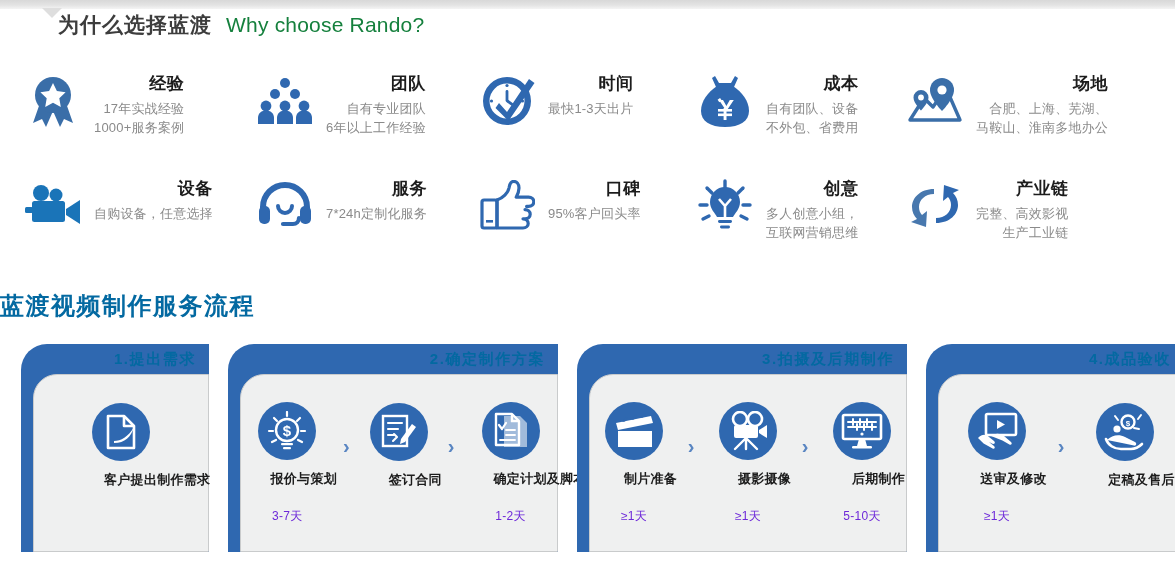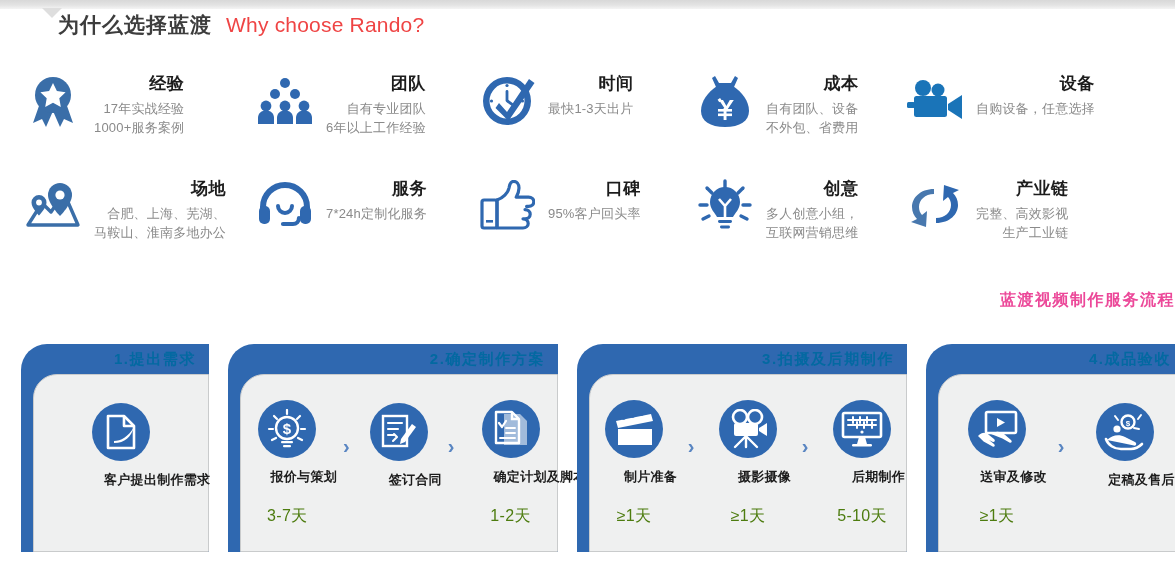--- a/index.html
+++ b/index.html
@@ -25,21 +25,21 @@
     opacity:.95;
   }
 
   
   .sec-head {
     position:absolute; left:58px; top:11px;
     display:flex; align-items:baseline; gap:14px;
     white-space:nowrap;
   }
   .sec-head .cn { font-size:21px; font-weight:bold; color:#3d3d3d; letter-spacing:1px; }
-  .sec-head .en { font-size:21px; font-weight:400; color:#ef4444; letter-spacing:.2px;text-align:center; }
+  .sec-head .en { font-size:21px; font-weight:400; color:#15803d; letter-spacing:.2px;text-align:center; }
 
   
   .features {
     position:absolute; left:24px; top:70px;
     width:1140px;
     display:grid;
     grid-template-columns: 232px 222px 218px 210px 255px;
     grid-template-rows: 105px 95px;
   }
   .feat { display:flex; align-items:flex-start; gap:12px;text-align:right; }
@@ -54,22 +54,22 @@
     font-size:17px; font-weight:bold; color:#1c1c1c;
     letter-spacing:.5px; line-height:1.2; margin-bottom:6px;
   }
   .feat-desc {
     font-size:13px; color:#8a8a8a; line-height:1.42; letter-spacing:.2px;
   }
 
   
   .flow-title {
     position:absolute; left:0; top:290px; width:1175px;
-    text-align:right;
-    font-size:16px; font-weight:bold; color:#ec4899;
+    text-align:left;
+    font-size:24px; font-weight:bold; color:#0369a1;
     letter-spacing:1.5px;
   }
 
   
   .panels { position:absolute; left:21px; top:344px; display:flex; gap:19px; }
   .panel { position:relative; height:208px; }
   .panel-blue {
     position:absolute; left:0; top:0; width:100%; height:100%;
     background:#2f68b0;
     border-radius:26px 0 0 0;
@@ -89,21 +89,21 @@
   }
   .step { width:100px; text-align:center; }
   .step-ico {
     width:58px; height:58px; margin:0 auto 10px auto;
     border-radius:50%;
     background:#2f68b0;
     display:flex; align-items:center; justify-content:center;
   }
   .step-ico svg { display:block; }
   .step-label { font-size:13px; font-weight:bold; color:#1c1c1c; letter-spacing:.3px; white-space:nowrap;margin-left:33px; }
-  .step-days { font-size:16px; color:#4d7c0f; margin-top:20px; letter-spacing:.3px; min-height:15px; }
+  .step-days { font-size:12px; color:#6d28d9; margin-top:20px; letter-spacing:.3px; min-height:15px; }
   .step-arrow {
     font-size:20px; color:#5a86c2; font-weight:bold;
     width:16px; text-align:center;
     margin-bottom:34px;
     font-family:"Liberation Sans", sans-serif;
   }
 </style>
 </head>
 <body>
 
@@ -194,50 +194,50 @@
         <div class="feat-txt">
           <div class="feat-title">成本</div>
           <div class="feat-desc">
             <div>自有团队、设备</div>
             <div>不外包、省费用</div>
           </div>
         </div>
       </div>
       <div class="feat">
         <div class="feat-ico">
+          <svg width="58" height="50" viewBox="0 0 58 50">
+    <path d="M4 44 L18 22 L27 31 L40 12 L54 44 Z" fill="none" stroke="#3a6ea8" stroke-width="3.4" stroke-linejoin="round"></path>
+    <path d="M36 2 a12 12 0 0 1 12 12 c0 9 -12 21 -12 21 s-12 -12 -12 -21 a12 12 0 0 1 12 -12 z" fill="#3a6ea8"></path>
+    <circle cx="36" cy="14" r="4.6" fill="#fff"></circle>
+    <path d="M15 14 a7.5 7.5 0 0 1 7.5 7.5 c0 5.6 -7.5 13 -7.5 13 s-7.5 -7.4 -7.5 -13 a7.5 7.5 0 0 1 7.5 -7.5 z" fill="#3a6ea8"></path>
+    <circle cx="15" cy="21.5" r="2.9" fill="#fff"></circle>
+  </svg>
+        </div>
+        <div class="feat-txt">
+          <div class="feat-title">场地</div>
+          <div class="feat-desc">
+            <div>合肥、上海、芜湖、</div>
+            <div>马鞍山、淮南多地办公</div>
+          </div>
+        </div>
+      </div>
+      <div class="feat">
+        <div class="feat-ico">
           <svg width="58" height="44" viewBox="0 0 58 44">
     <circle cx="17" cy="9" r="8" fill="#1a74b8"></circle>
     <circle cx="32" cy="11" r="6.5" fill="#1a74b8"></circle>
     <rect x="8" y="17" width="33" height="21" rx="2.5" fill="#1a74b8"></rect>
     <path d="M42 25 L56 16 v24 L42 31 Z" fill="#1a74b8"></path>
     <rect x="1" y="23" width="8" height="6" rx="1.5" fill="#1a74b8"></rect>
   </svg>
         </div>
         <div class="feat-txt">
           <div class="feat-title">设备</div>
           <div class="feat-desc">
             <div>自购设备，任意选择</div>
-          </div>
-        </div>
-      </div>
-      <div class="feat">
-        <div class="feat-ico">
-          <svg width="58" height="50" viewBox="0 0 58 50">
-    <path d="M4 44 L18 22 L27 31 L40 12 L54 44 Z" fill="none" stroke="#3a6ea8" stroke-width="3.4" stroke-linejoin="round"></path>
-    <path d="M36 2 a12 12 0 0 1 12 12 c0 9 -12 21 -12 21 s-12 -12 -12 -21 a12 12 0 0 1 12 -12 z" fill="#3a6ea8"></path>
-    <circle cx="36" cy="14" r="4.6" fill="#fff"></circle>
-    <path d="M15 14 a7.5 7.5 0 0 1 7.5 7.5 c0 5.6 -7.5 13 -7.5 13 s-7.5 -7.4 -7.5 -13 a7.5 7.5 0 0 1 7.5 -7.5 z" fill="#3a6ea8"></path>
-    <circle cx="15" cy="21.5" r="2.9" fill="#fff"></circle>
-  </svg>
-        </div>
-        <div class="feat-txt">
-          <div class="feat-title">场地</div>
-          <div class="feat-desc">
-            <div>合肥、上海、芜湖、</div>
-            <div>马鞍山、淮南多地办公</div>
           </div>
         </div>
       </div>
       <div class="feat">
         <div class="feat-ico">
           <svg width="56" height="52" viewBox="0 0 56 52">
     <path d="M6 30 v-3 a22 22 0 0 1 44 0 v3" fill="none" stroke="#2f68b0" stroke-width="6" stroke-linecap="round"></path>
     <rect x="2" y="26" width="11" height="18" rx="5" fill="#2f68b0"></rect>
     <rect x="43" y="26" width="11" height="18" rx="5" fill="#2f68b0"></rect>
     <path d="M26 44 h10 a6 6 0 0 0 6 -6" fill="none" stroke="#2f68b0" stroke-width="4.2" stroke-linecap="round"></path>

